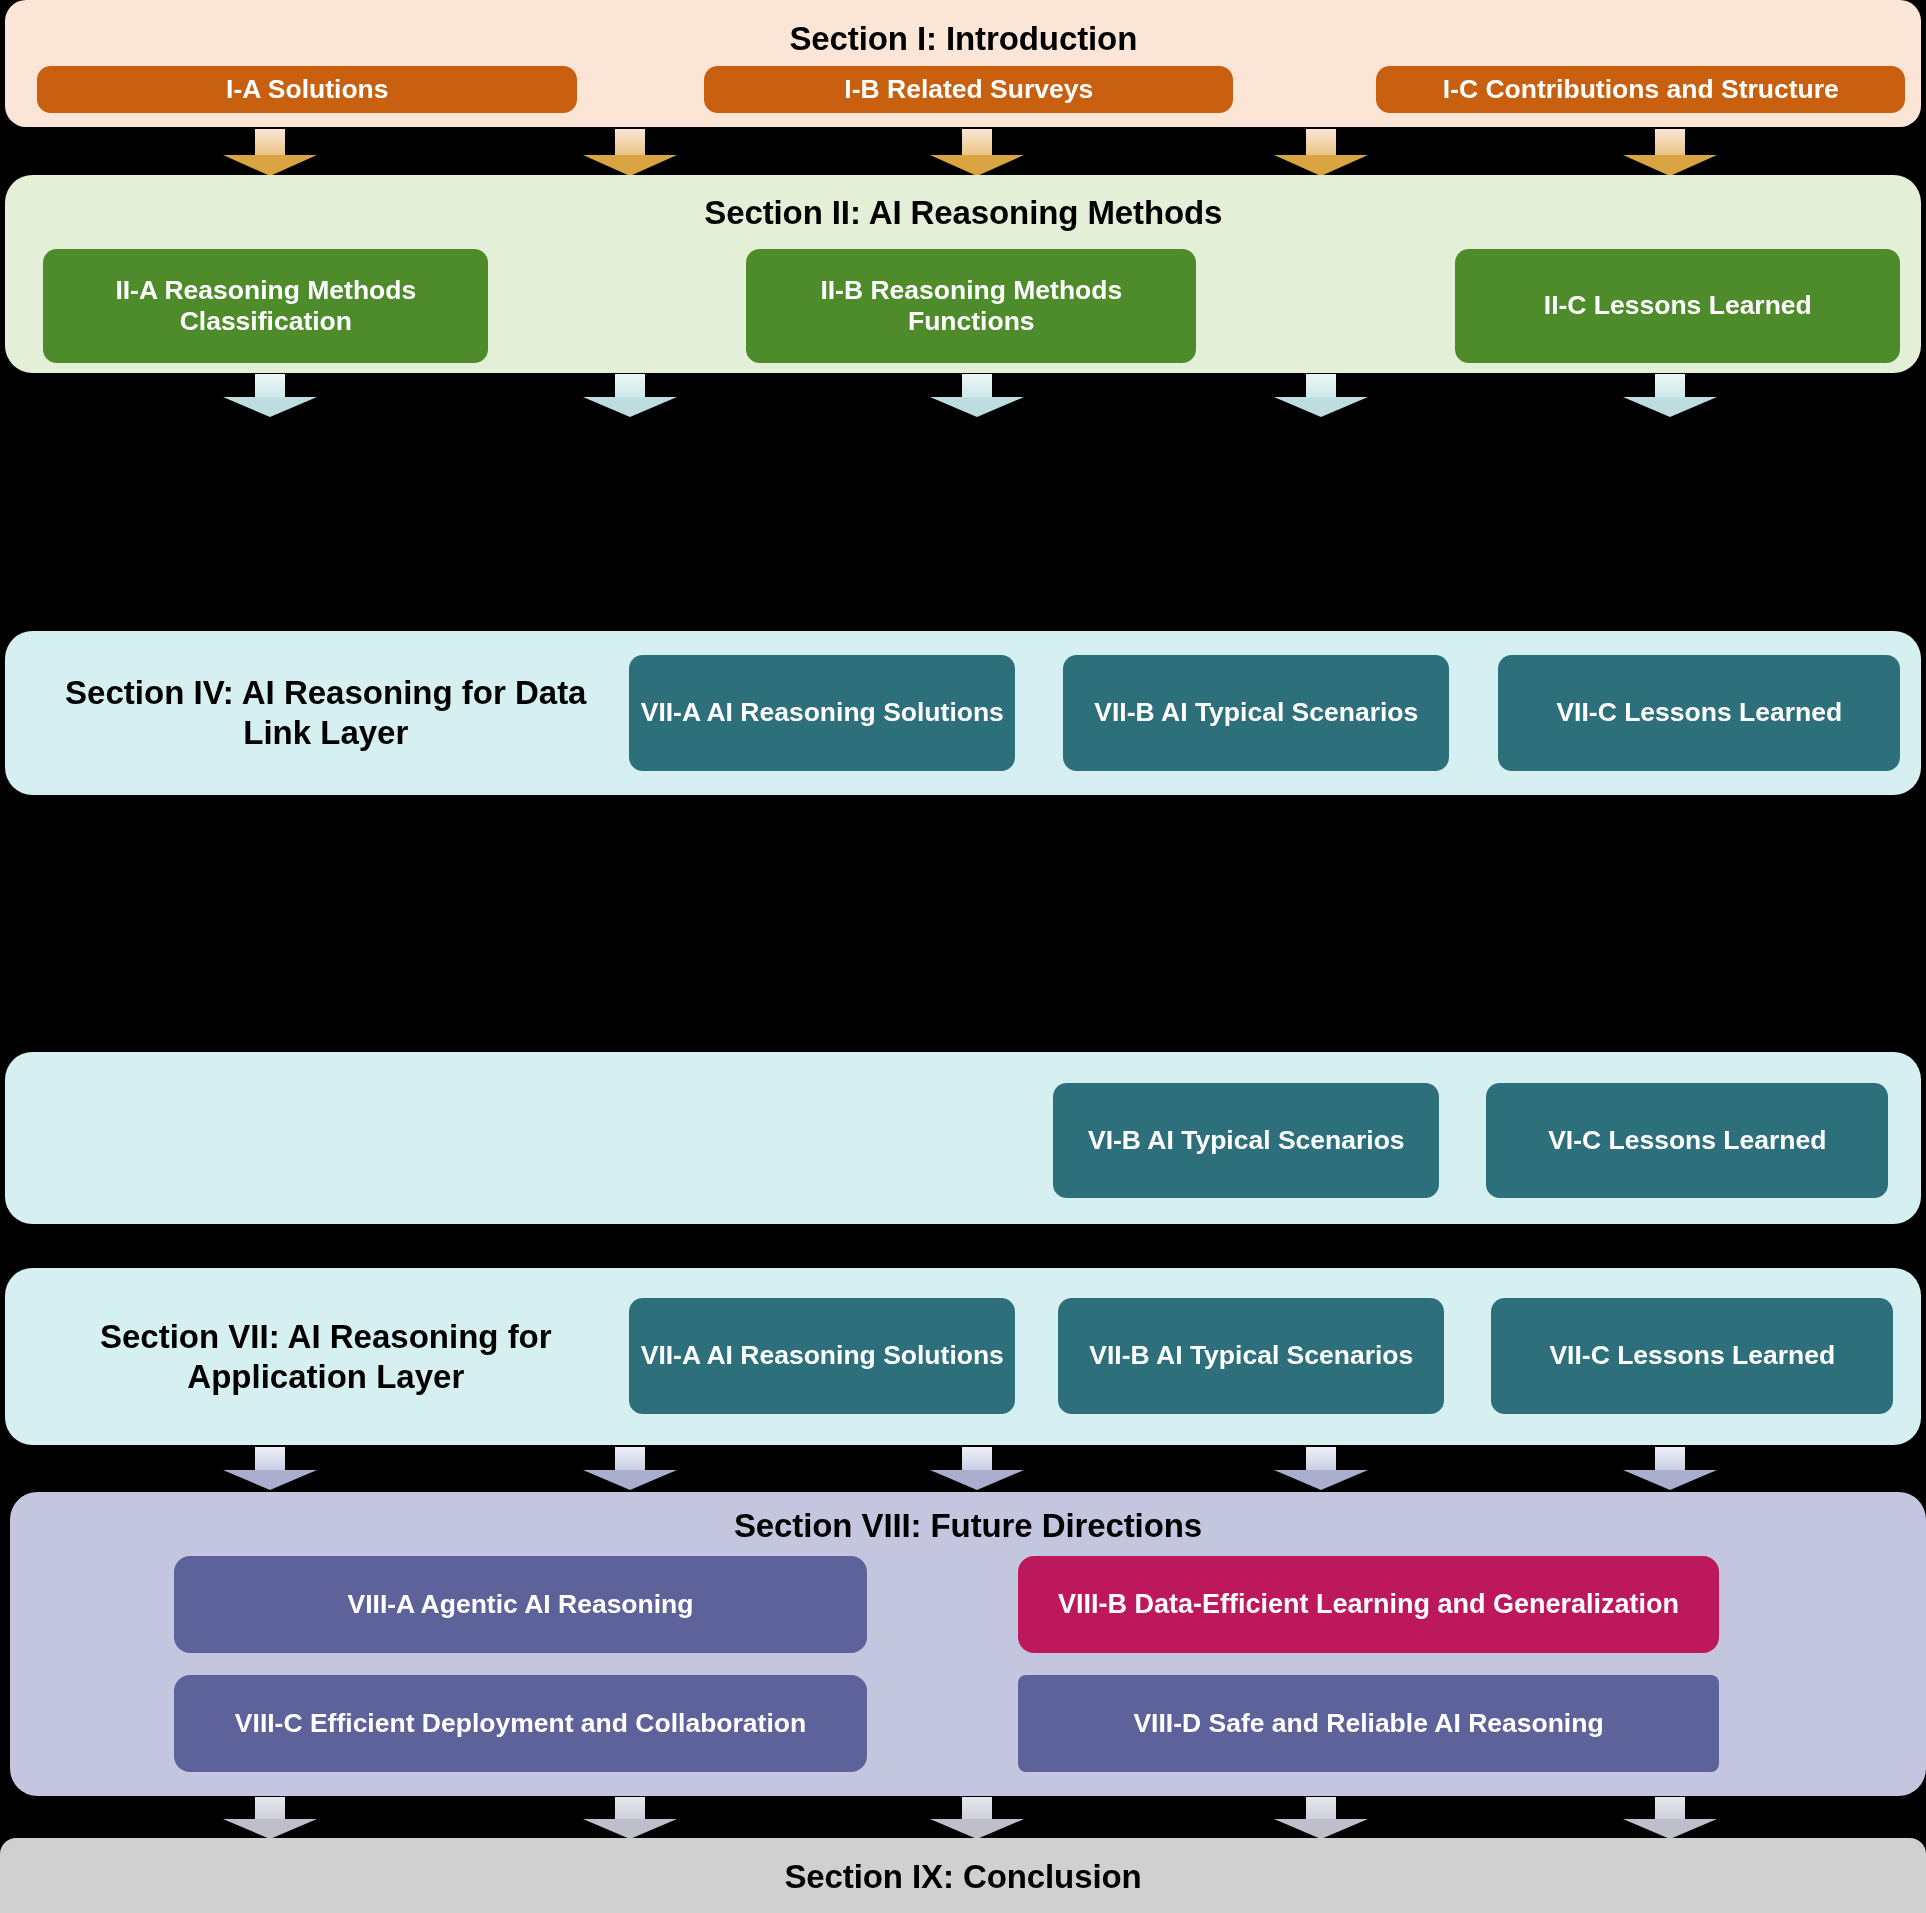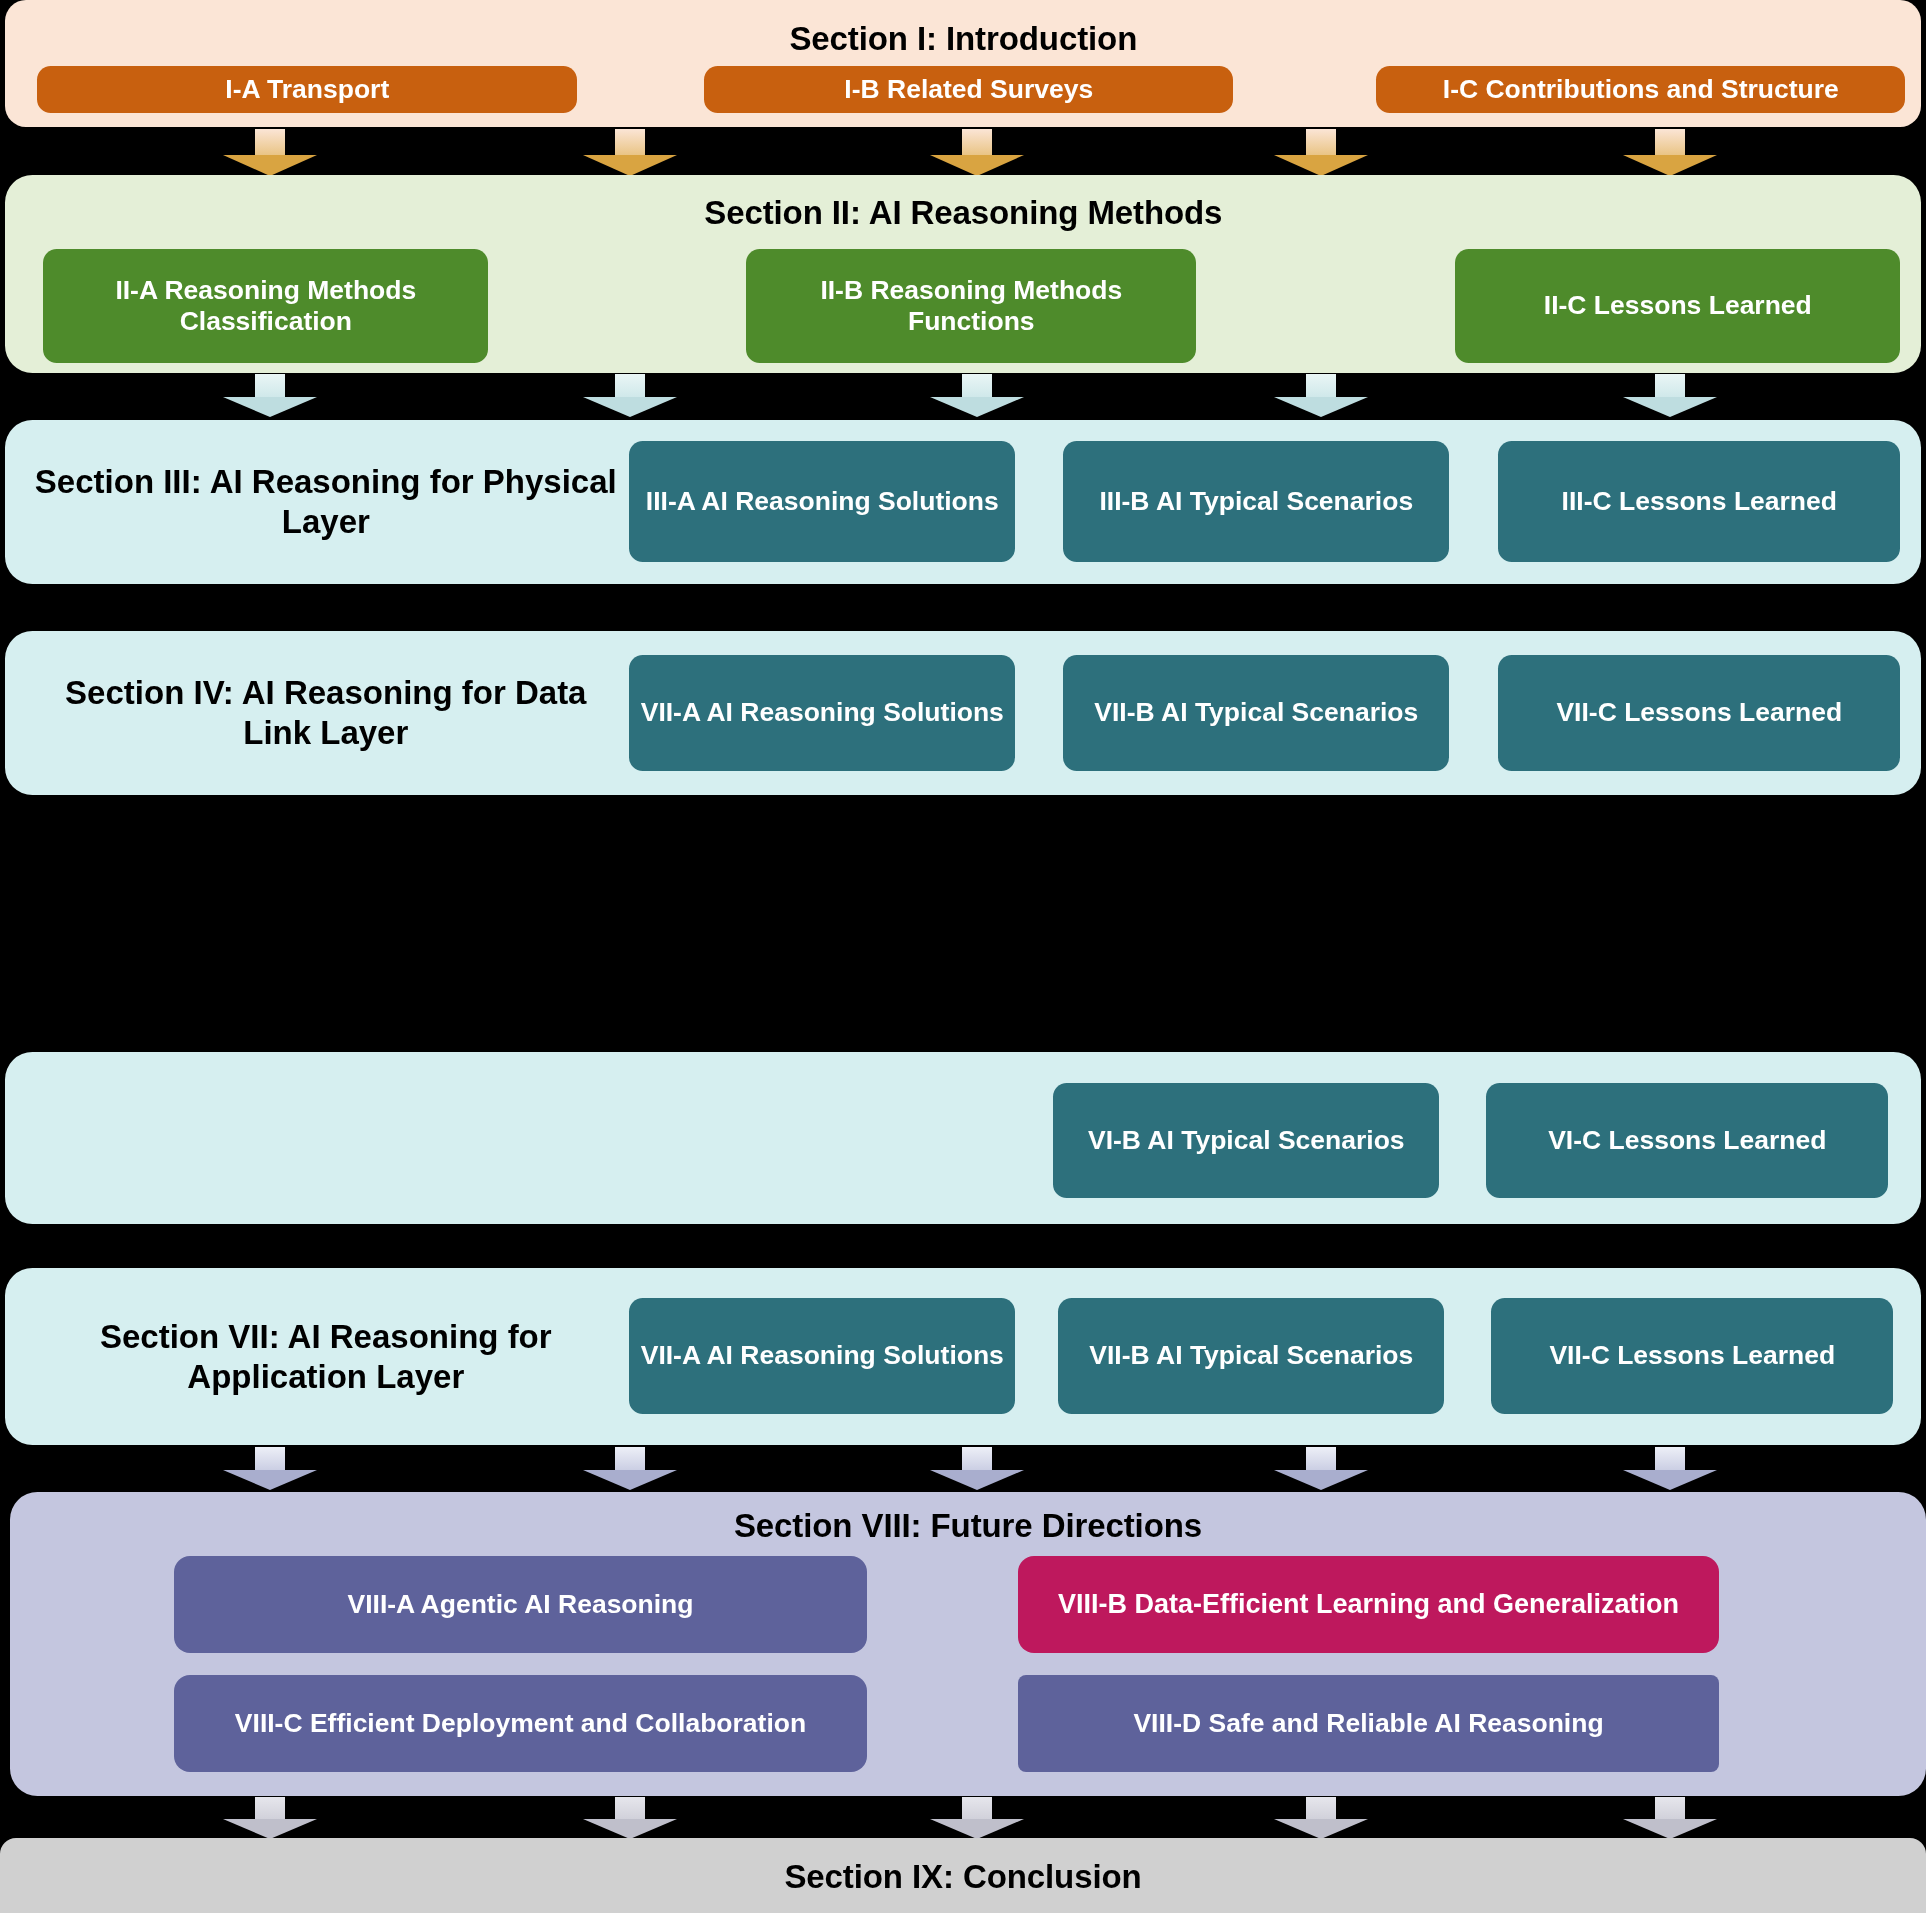--- a/index.html
+++ b/index.html
@@ -41,21 +41,21 @@
     border-left-color:transparent;border-right-color:transparent;
   }
 </style>
 </head>
 <body>
 
 <div id="canvas">
 
   <div class="panel" style="left:5.3px;top:0px;width:1916px;height:127px;background:#FBE5D6;border-radius:21px;">
     <div class="panel-title" style="top:20px;font-size:33px;">Section I: Introduction</div>
-    <div class="box" style="left:32px;top:66px;width:540px;height:47px;background:#C8600F;font-size:26.5px;">I-A Transport</div>
+    <div class="box" style="left:32px;top:66px;width:540px;height:47px;background:#C8600F;font-size:26.5px;">I-A Solutions</div>
     <div class="box" style="left:1371px;top:66px;width:529px;height:47px;background:#C8600F;font-size:26.5px;">I-C Contributions and Structure</div>
     <div class="box" style="left:699px;top:66px;width:529px;height:47px;background:#C8600F;font-size:26.5px;">I-B Related Surveys</div>
   </div>
 
   <div class="arrow" style="left:223px;top:129px;width:93px;height:47px;">
     <div class="shaft" style="width:30px;height:27.5px;background:linear-gradient(#FBE5D6,#E8C27F);"></div>
     <div class="head" style="border-left-width:47px;border-right-width:47px;border-top-width:21px;border-top-color:#D9A441;"></div>
   </div>
   <div class="arrow" style="left:583px;top:129px;width:93px;height:47px;">
     <div class="shaft" style="width:30px;height:27.5px;background:linear-gradient(#FBE5D6,#E8C27F);"></div>
@@ -95,26 +95,20 @@
   </div>
   <div class="arrow" style="left:1274px;top:374px;width:93px;height:43px;">
     <div class="shaft" style="width:30px;height:25.4px;background:linear-gradient(#EAF6F6,#CDE7E9);"></div>
     <div class="head" style="border-left-width:47px;border-right-width:47px;border-top-width:20px;border-top-color:#BEDDE0;"></div>
   </div>
   <div class="arrow" style="left:1623px;top:374px;width:93px;height:43px;">
     <div class="shaft" style="width:30px;height:25.4px;background:linear-gradient(#EAF6F6,#CDE7E9);"></div>
     <div class="head" style="border-left-width:47px;border-right-width:47px;border-top-width:20px;border-top-color:#BEDDE0;"></div>
   </div>
 
-  <div class="panel" style="left:5.3px;top:420px;width:1916px;height:164px;background:#D6EFF0;">
-    <div class="side-label" style="left:26.5px;top:21px;width:588px;height:122px;font-size:33px;">Section III: AI Reasoning for Physical Layer</div>
-    <div class="box" style="left:624px;top:21px;width:386px;height:121px;background:#2D707C;font-size:26.5px;">III-A AI Reasoning Solutions</div>
-    <div class="box" style="left:1058px;top:21px;width:386px;height:121px;background:#2D707C;font-size:26.5px;">III-B  AI Typical Scenarios</div>
-    <div class="box" style="left:1493px;top:21px;width:402px;height:121px;background:#2D707C;font-size:26.5px;">III-C  Lessons Learned</div>
-  </div>
 
   <div class="panel" style="left:5.3px;top:631px;width:1916px;height:164px;background:#D6EFF0;">
     <div class="side-label" style="left:26.5px;top:21px;width:588px;height:122px;font-size:33px;">Section IV: AI Reasoning for Data Link Layer</div>
     <div class="box" style="left:624px;top:24px;width:386px;height:116px;background:#2D707C;font-size:26.5px;">VII-A AI Reasoning Solutions</div>
     <div class="box" style="left:1058px;top:24px;width:386px;height:116px;background:#2D707C;font-size:26.5px;">VII-B  AI Typical Scenarios</div>
     <div class="box" style="left:1493px;top:24px;width:402px;height:116px;background:#2D707C;font-size:26.5px;">VII-C Lessons Learned</div>
   </div>
 
 
   <div class="panel" style="left:5.3px;top:1052px;width:1916px;height:172px;background:#D6EFF0;">

